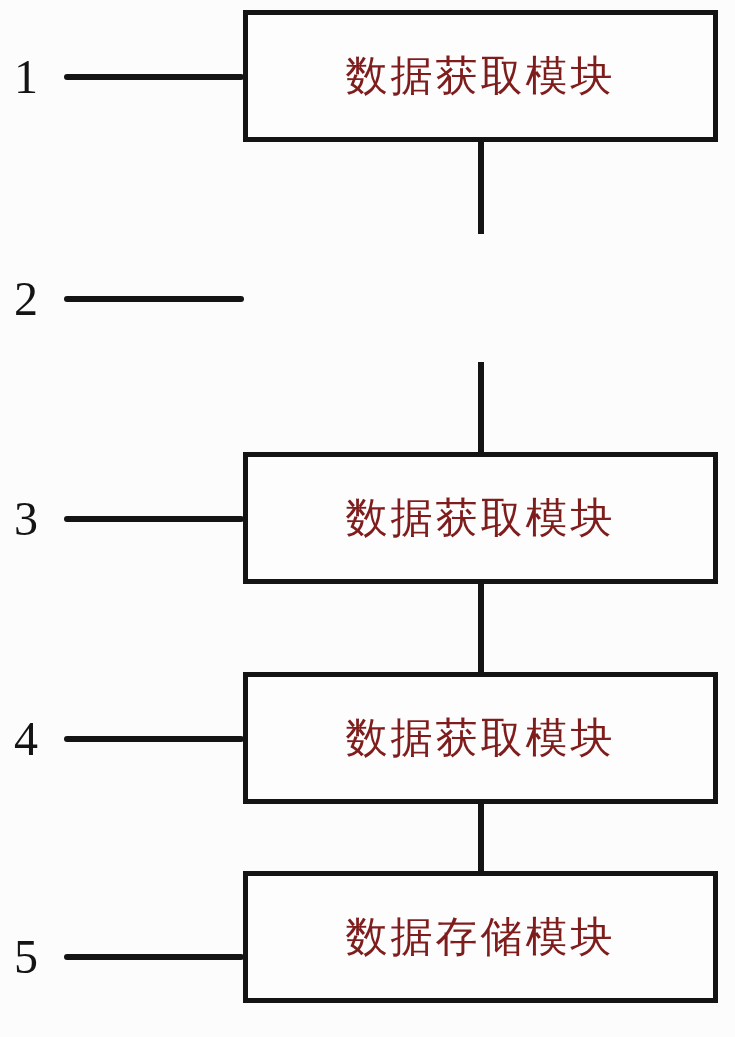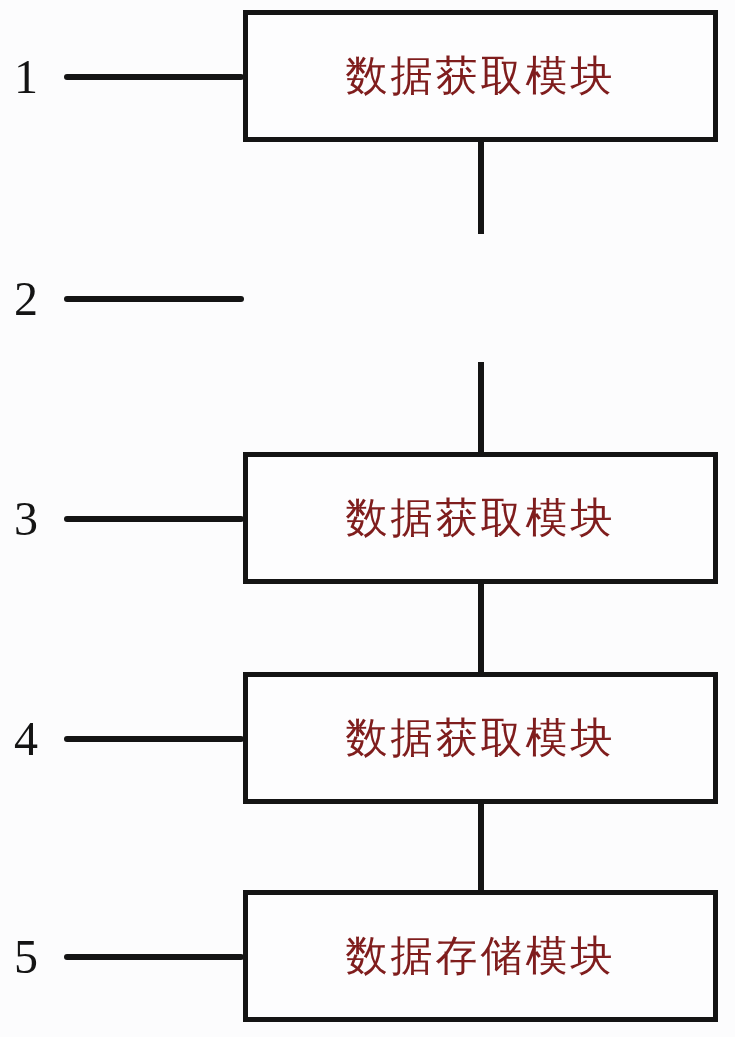--- a/index.html
+++ b/index.html
@@ -88,17 +88,17 @@
 
   <div class="ref-num" style="top:672px">4</div>
   <div class="leader-line" style="top:736px"></div>
   <div class="module-box" style="top:672px">
     <span class="module-label">数据获取模块</span>
   </div>
   <div class="connector-line" style="top:802px;height:90px"></div>
 
   <div class="ref-num" style="top:890px">5</div>
   <div class="leader-line" style="top:954px"></div>
-  <div class="module-box" style="top:890px">
+  <div class="module-box" style="top:871px">
     <span class="module-label">数据存储模块</span>
   </div>
 
 </div>
 
 </body></html>

